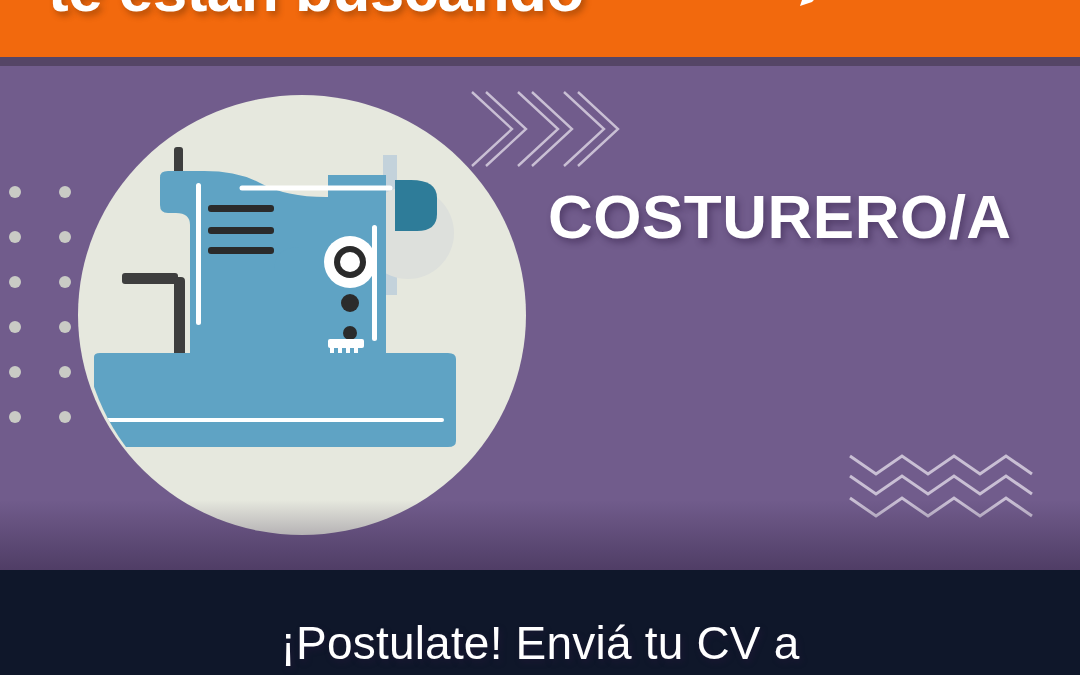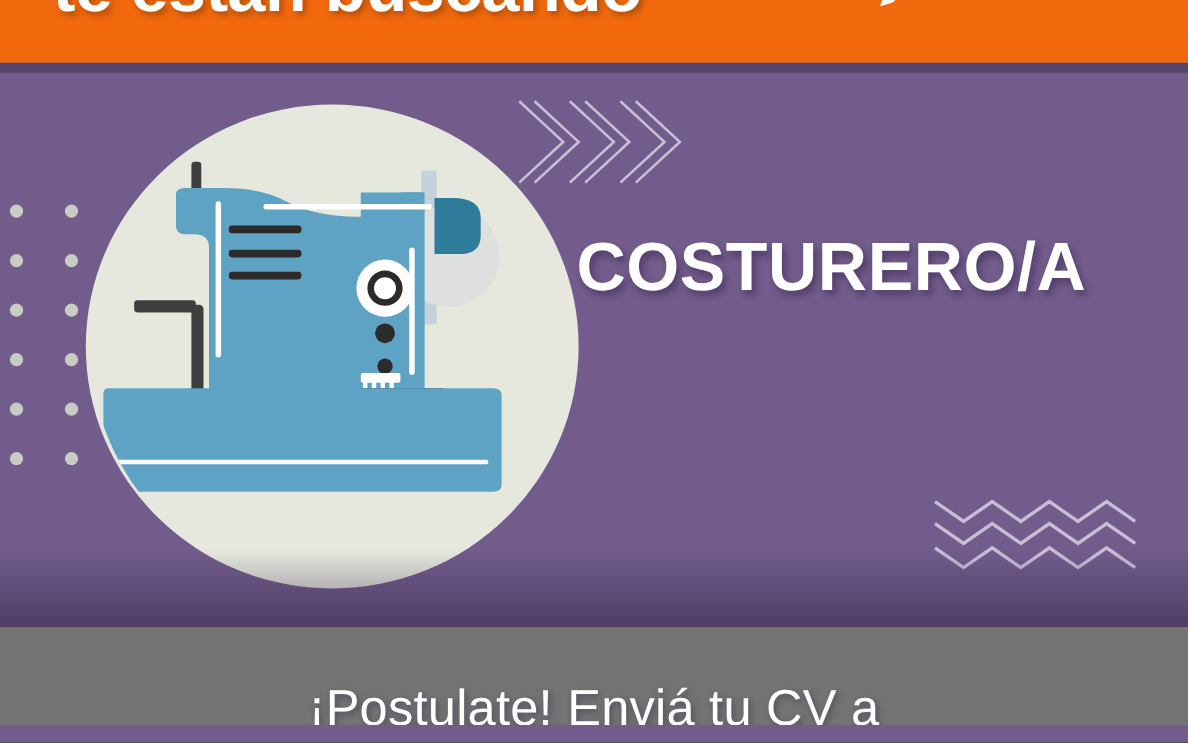--- a/index.html
+++ b/index.html
@@ -107,25 +107,24 @@
   .zigzags {
     position: absolute;
     left: 848px;
     top: 448px;
     z-index: 12;
   }
 
   
   .right-col {
     position: absolute;
-    left: 524px;
+    left: 548px;
     top: 186px;
     width: 500px;
     z-index: 20;
-    margin-top: 27px;
   }
   .job-title {
     font-size: 62px;
     font-weight: bold;
     color: #ffffff;
     letter-spacing: 0.5px;
     line-height: 1.0;
     margin: 0 0 26px 0;
     text-shadow: 3px 4px 7px rgba(45,25,65,0.45);
   }
@@ -163,22 +162,22 @@
     width: 1080px;
     height: 70px;
     background: linear-gradient(to bottom, rgba(60,40,80,0) 0%, rgba(52,36,70,0.55) 100%);
     z-index: 14;
   }
   .bottom-band {
     position: absolute;
     left: 0;
     top: 570px;
     width: 1080px;
-    height: 89px;
-    background: #737373;
+    height: 105px;
+    background: #0f172a;
     z-index: 15;
     overflow: hidden;
   }
   .cta-text {
     position: absolute;
     left: 0;
     top: 44px;
     width: 1080px;
     text-align: center;
     font-size: 46px;

